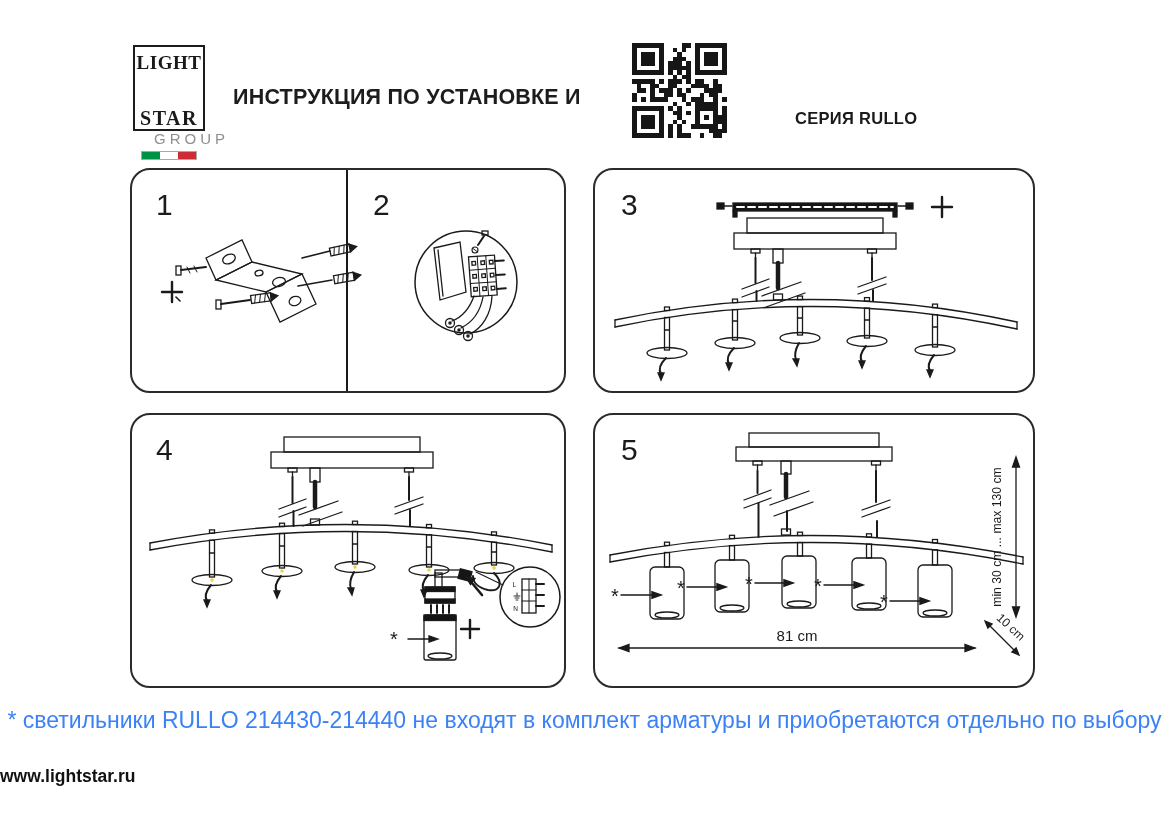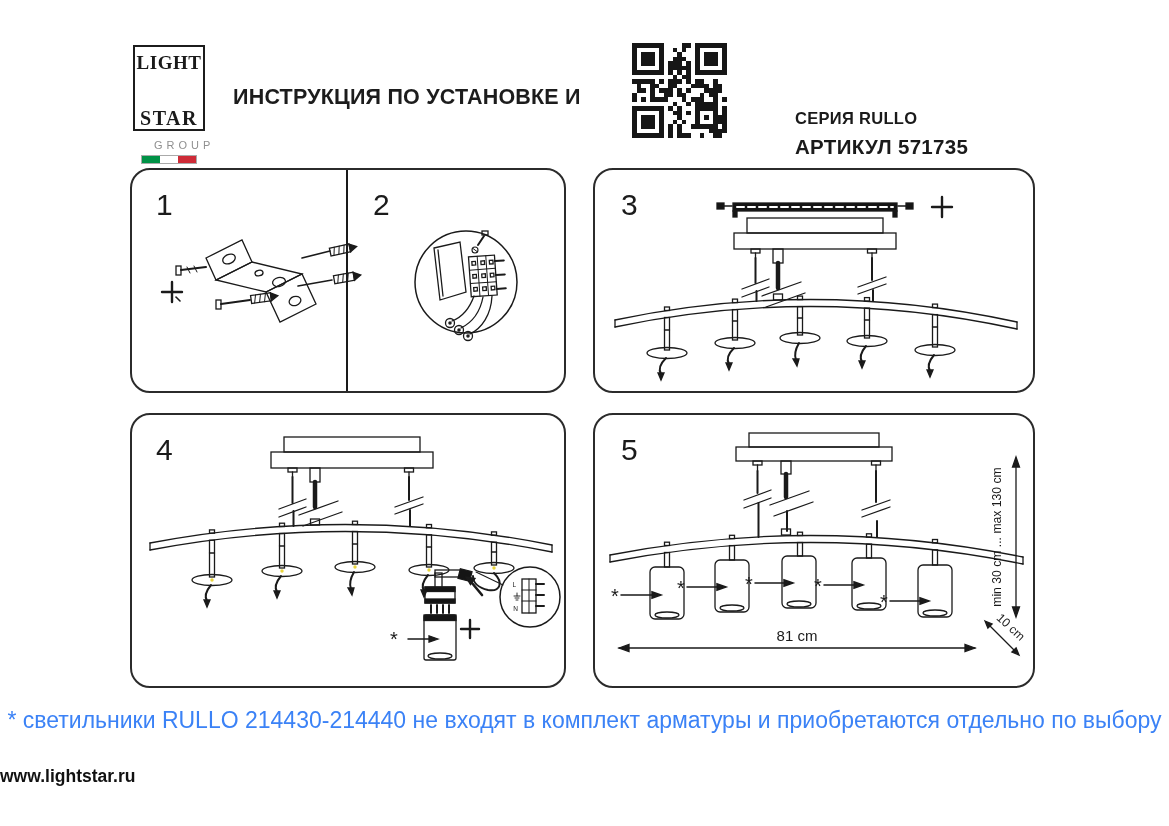--- a/index.html
+++ b/index.html
@@ -4,21 +4,21 @@
 <style>
   html,body{margin:0;padding:0;background:#fff;}
   .page{position:relative;width:1169px;height:826px;background:#fff;overflow:hidden;
         font-family:"Liberation Sans",sans-serif;color:#1a1a1a;border-radius:9px;}
 
   
   .logo{position:absolute;left:133px;top:45px;width:72px;height:86px;border:2px solid #1c1c1c;
         box-sizing:border-box;text-align:center;padding-top:7px;background:#fff;}
   .logo-light{font-family:"Liberation Serif",serif;font-weight:700;font-size:19px;line-height:.95;letter-spacing:.5px;}
   .logo-star{font-family:"Liberation Serif",serif;font-weight:700;font-size:20px;line-height:.95;letter-spacing:1.5px;margin-top:37px;}
-  .logo-group{font-size:11px;color:#8f8f8f;letter-spacing:4px;margin-top:11px;padding-left:19px;}
+  .logo-group{font-size:15px;color:#8f8f8f;letter-spacing:4px;margin-top:2px;padding-left:19px;}
   .flag{width:54px;height:7px;margin:4px auto 0;display:flex;border:1px solid #aaa;box-sizing:content-box;}
   .flag span{flex:1;}
   .fg{background:#009246;} .fw{background:#ffffff;} .fr{background:#ce2b37;}
 
   .title{position:absolute;left:233px;top:56px;font-size:21.5px;font-weight:700;line-height:1.22;
          color:#1c1c1c;letter-spacing:.2px;margin-top:28px;}
   .qr{position:absolute;left:630px;top:41px;width:99px;height:99px;background:#fff;}
   .series{position:absolute;left:795px;top:61px;width:196px;text-align:left;margin-top:48px;}
   .series-name{font-size:16.5px;font-weight:700;letter-spacing:.3px;}
   .article{font-size:20.5px;font-weight:700;margin-top:7px;letter-spacing:.3px;}
@@ -290,21 +290,20 @@
         <rect x="51.75" y="92.25" width="4.5" height="4.5" fill="#161616"></rect>
         <rect x="56.25" y="92.25" width="4.5" height="4.5" fill="#161616"></rect>
         <rect x="69.75" y="92.25" width="4.5" height="4.5" fill="#161616"></rect>
         <rect x="83.25" y="92.25" width="4.5" height="4.5" fill="#161616"></rect>
         <rect x="87.75" y="92.25" width="4.5" height="4.5" fill="#161616"></rect>
       </svg>
   </div>
 
   <div class="series">
     <div class="series-name">СЕРИЯ RULLO</div>
-    <div class="article">АРТИКУЛ 571735</div>
   </div>
 
   <div class="panel box12">
     <div class="num" style="left:24px;top:18px;">1</div>
     <div class="num" style="left:241px;top:18px;">2</div>
     <svg width="432" height="221" viewBox="0 0 432 221">
       <g stroke="#1a1a1a" fill="none" stroke-width="1.3" stroke-linecap="round">
         <line x1="215" y1="0" x2="215" y2="221" stroke-width="2"></line>
 
         <g>

